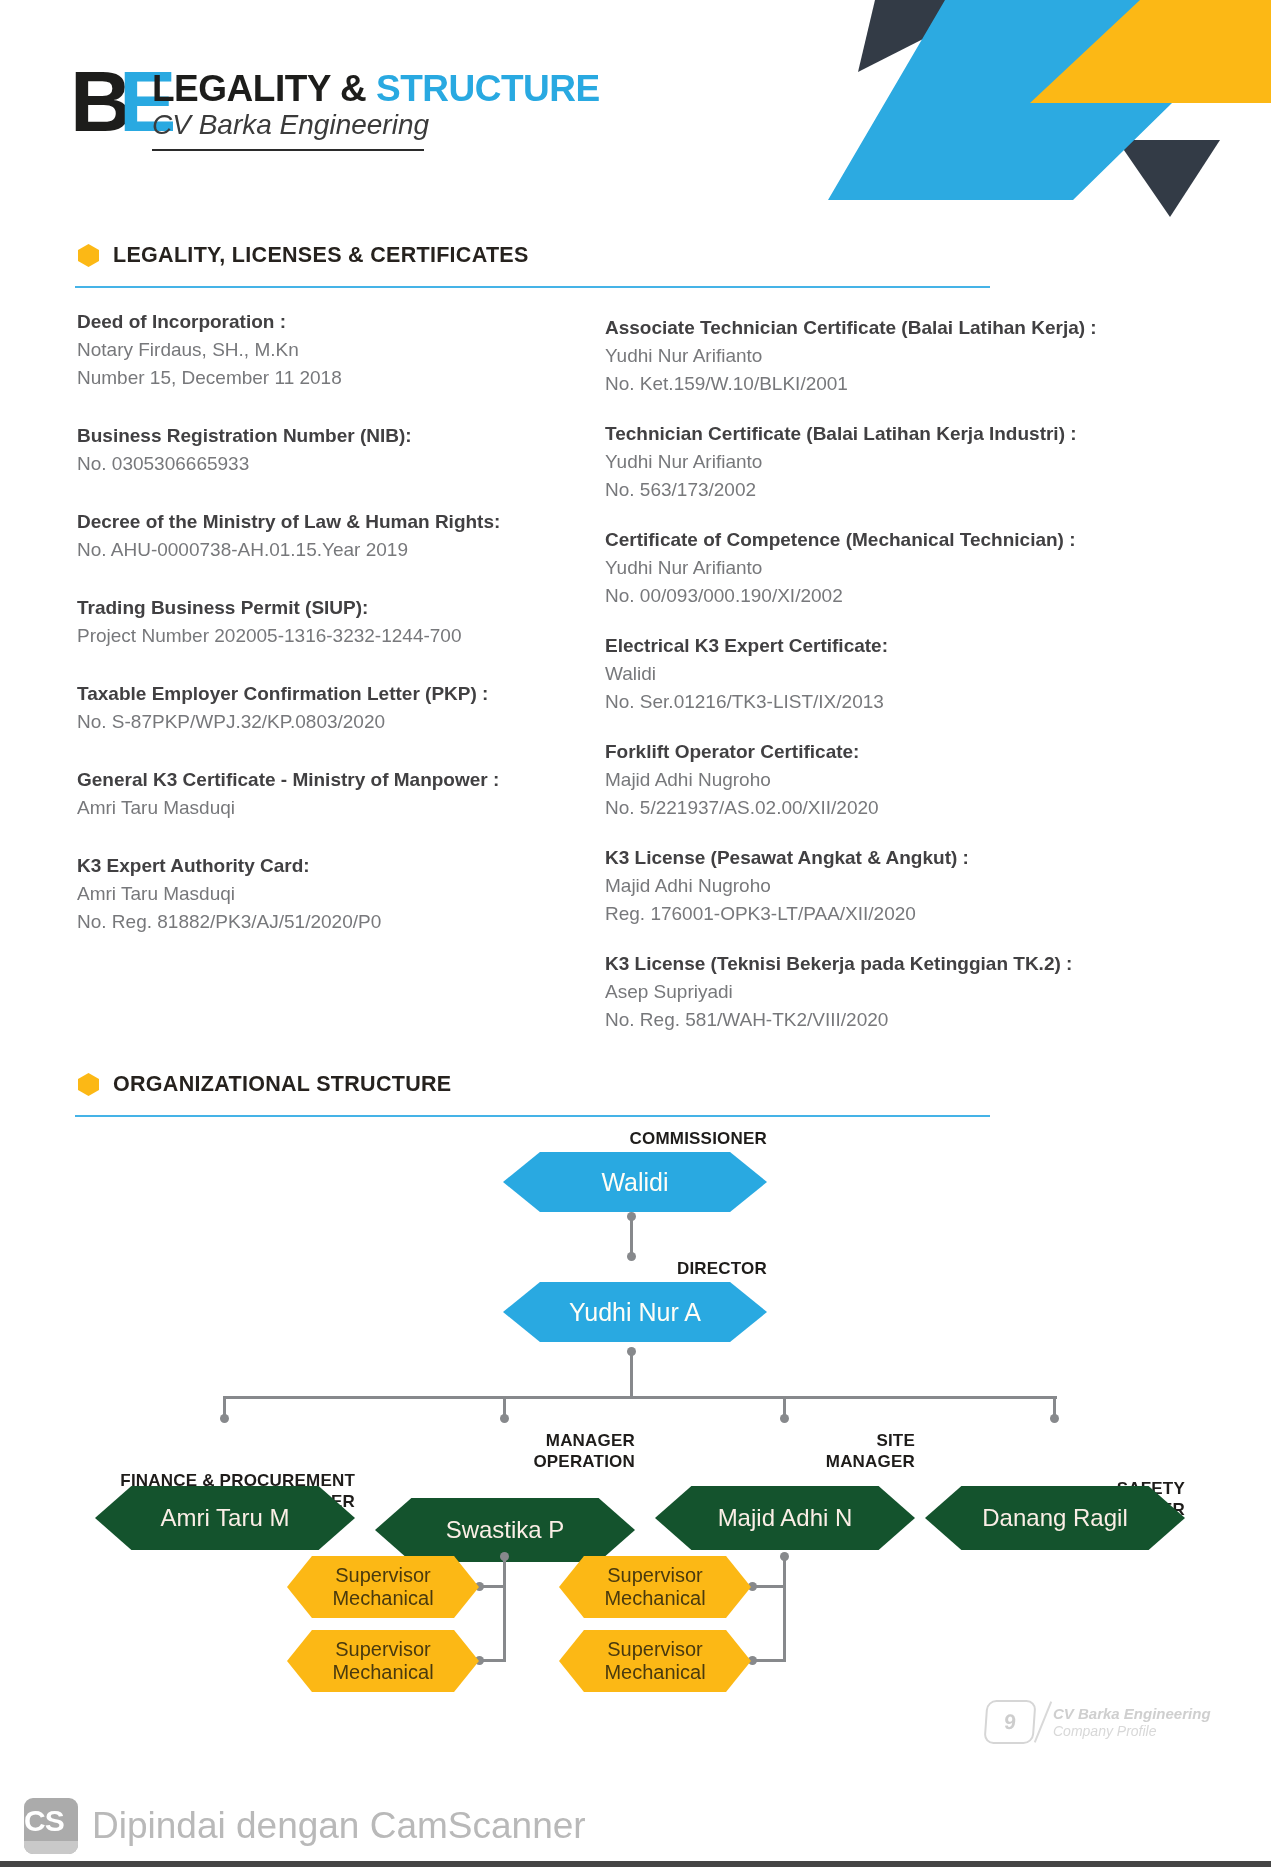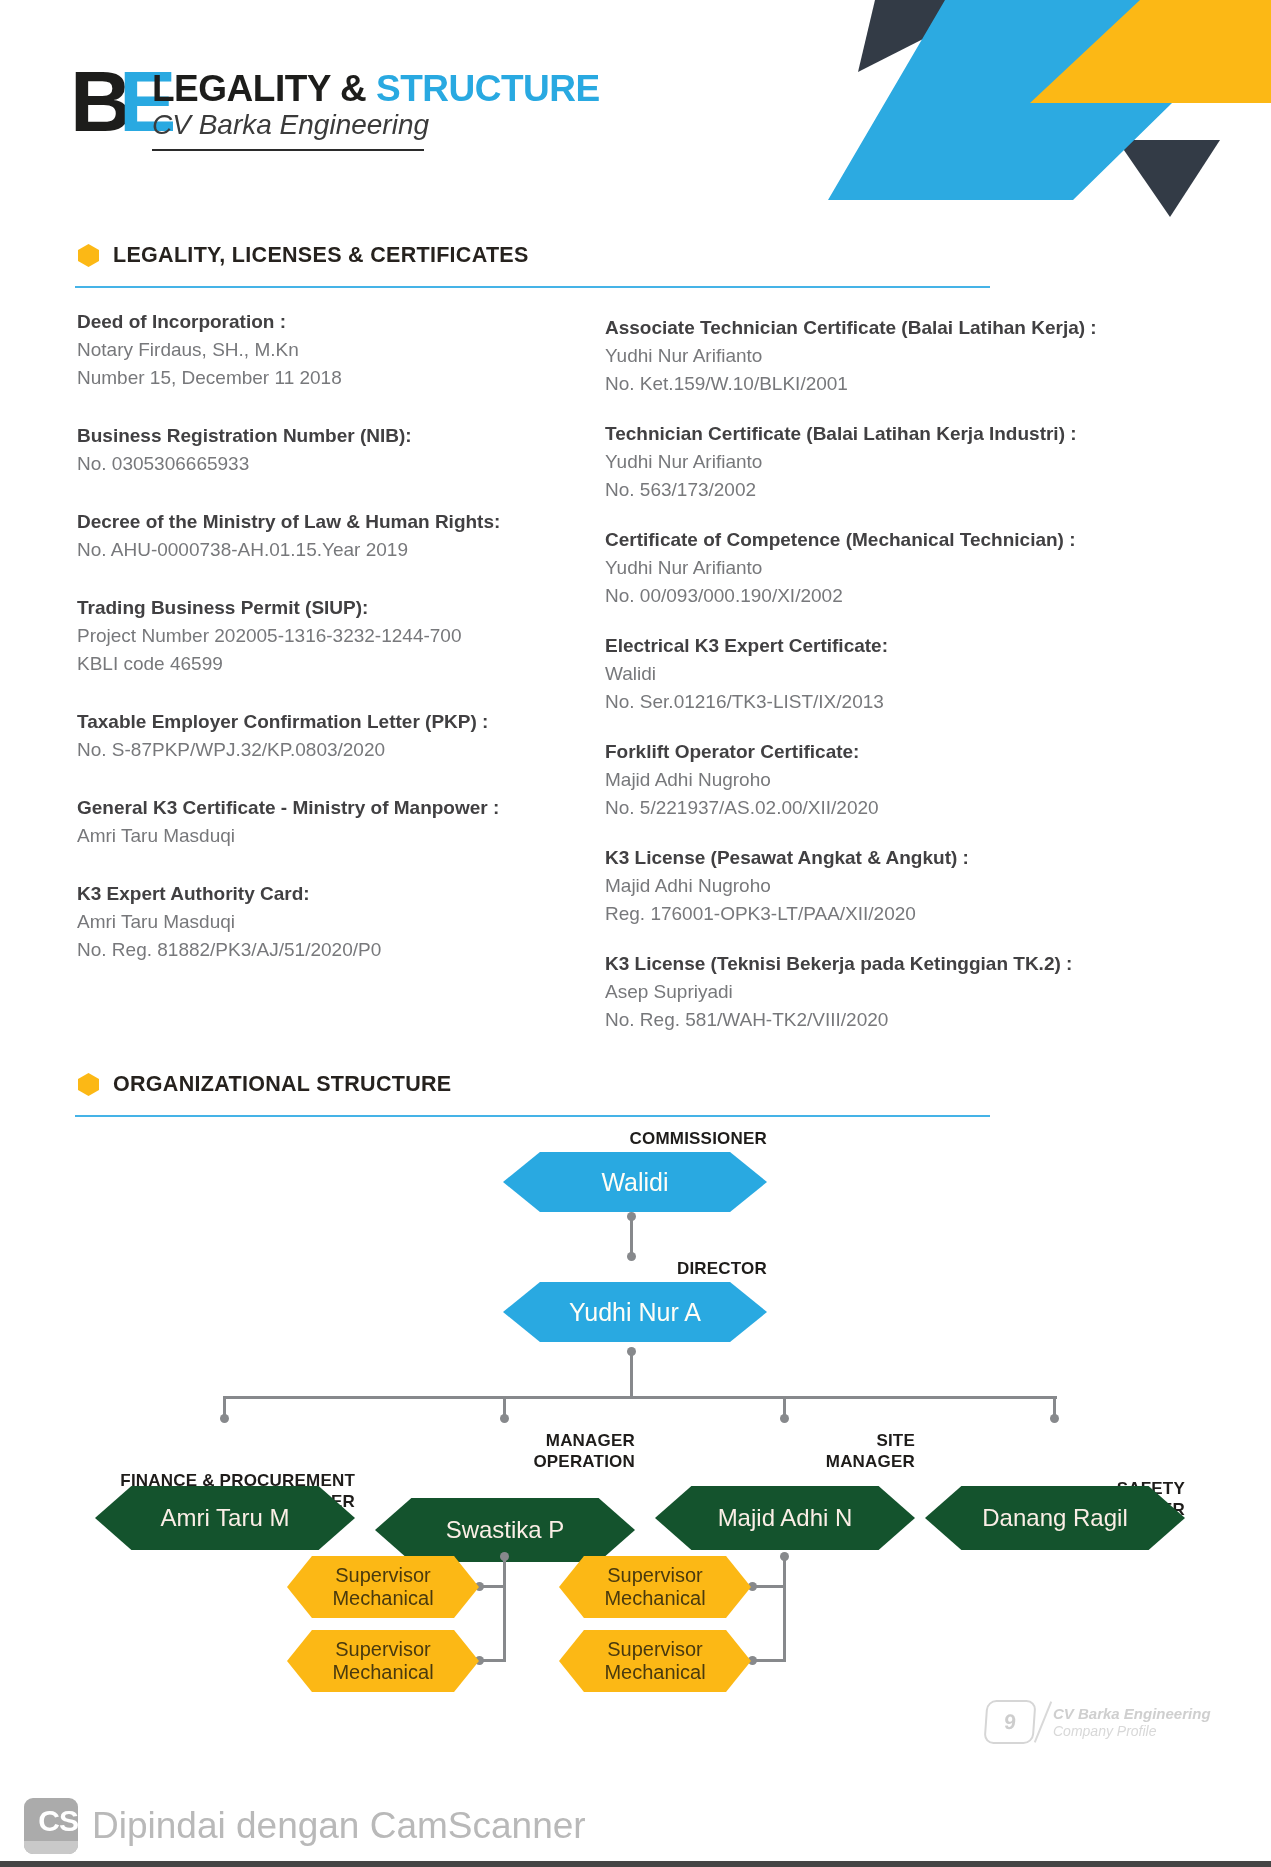--- a/index.html
+++ b/index.html
@@ -47,21 +47,21 @@
   
   .page-badge{position:absolute;left:985px;top:1700px;display:flex;align-items:center;}
   .badge-box{width:46px;height:40px;border:2.5px solid #d6d6d6;border-radius:10px;display:flex;align-items:center;justify-content:center;
     font-size:21px;font-weight:bold;color:#cdcdcd;transform:skewX(-4deg);}
   .badge-slash{width:2px;height:44px;background:#d9d9d9;transform:rotate(22deg);margin:0 9px 0 7px;}
   .badge-text{font-style:italic;}
   .badge-line1{font-size:15px;font-weight:bold;color:#cfcfcf;line-height:18px;}
   .badge-line2{font-size:14px;color:#d8d8d8;line-height:16px;}
   .cs-footer{position:absolute;left:24px;top:1798px;display:flex;align-items:center;}
   .cs-box{position:relative;width:54px;height:56px;background:#ababab;border-radius:9px;flex:0 0 54px;}
-  .cs-box .cs-txt{position:absolute;top:2px;left:0;right:0;text-align:right;font-size:30px;font-weight:bold;color:#ffffff;line-height:42px;letter-spacing:-1px;}
+  .cs-box .cs-txt{position:absolute;top:2px;left:0;right:0;text-align:left;font-size:30px;font-weight:bold;color:#ffffff;line-height:42px;letter-spacing:-1px;}
   .cs-strip{position:absolute;bottom:0;left:0;right:0;height:13px;background:#c9c9c9;border-radius:0 0 9px 9px;}
   .cs-label{margin-left:14px;font-size:37px;color:#b9b9b9;white-space:nowrap;}
   .bottom-bar{position:absolute;left:0;bottom:0;width:100%;height:6px;background:#454545;}
 </style>
 </head>
 <body>
 
 <div class="page">
 
   <div class="decor">
@@ -102,21 +102,20 @@
       <div class="cert-title">Decree of the Ministry of Law &amp; Human Rights:</div>
       <div>
           <div class="val-line">No. AHU-0000738-AH.01.15.Year 2019</div>
         </div>
     </div>
 
     <div class="cert-item">
       <div class="cert-title">Trading Business Permit (SIUP):</div>
       <div>
           <div class="val-line">Project Number 202005-1316-3232-1244-700</div>
-          <div class="val-line">KBLI code 46599</div>
         </div>
     </div>
 
     <div class="cert-item">
       <div class="cert-title">Taxable Employer Confirmation Letter (PKP) :</div>
       <div>
           <div class="val-line">No. S-87PKP/WPJ.32/KP.0803/2020</div>
         </div>
     </div>
 

